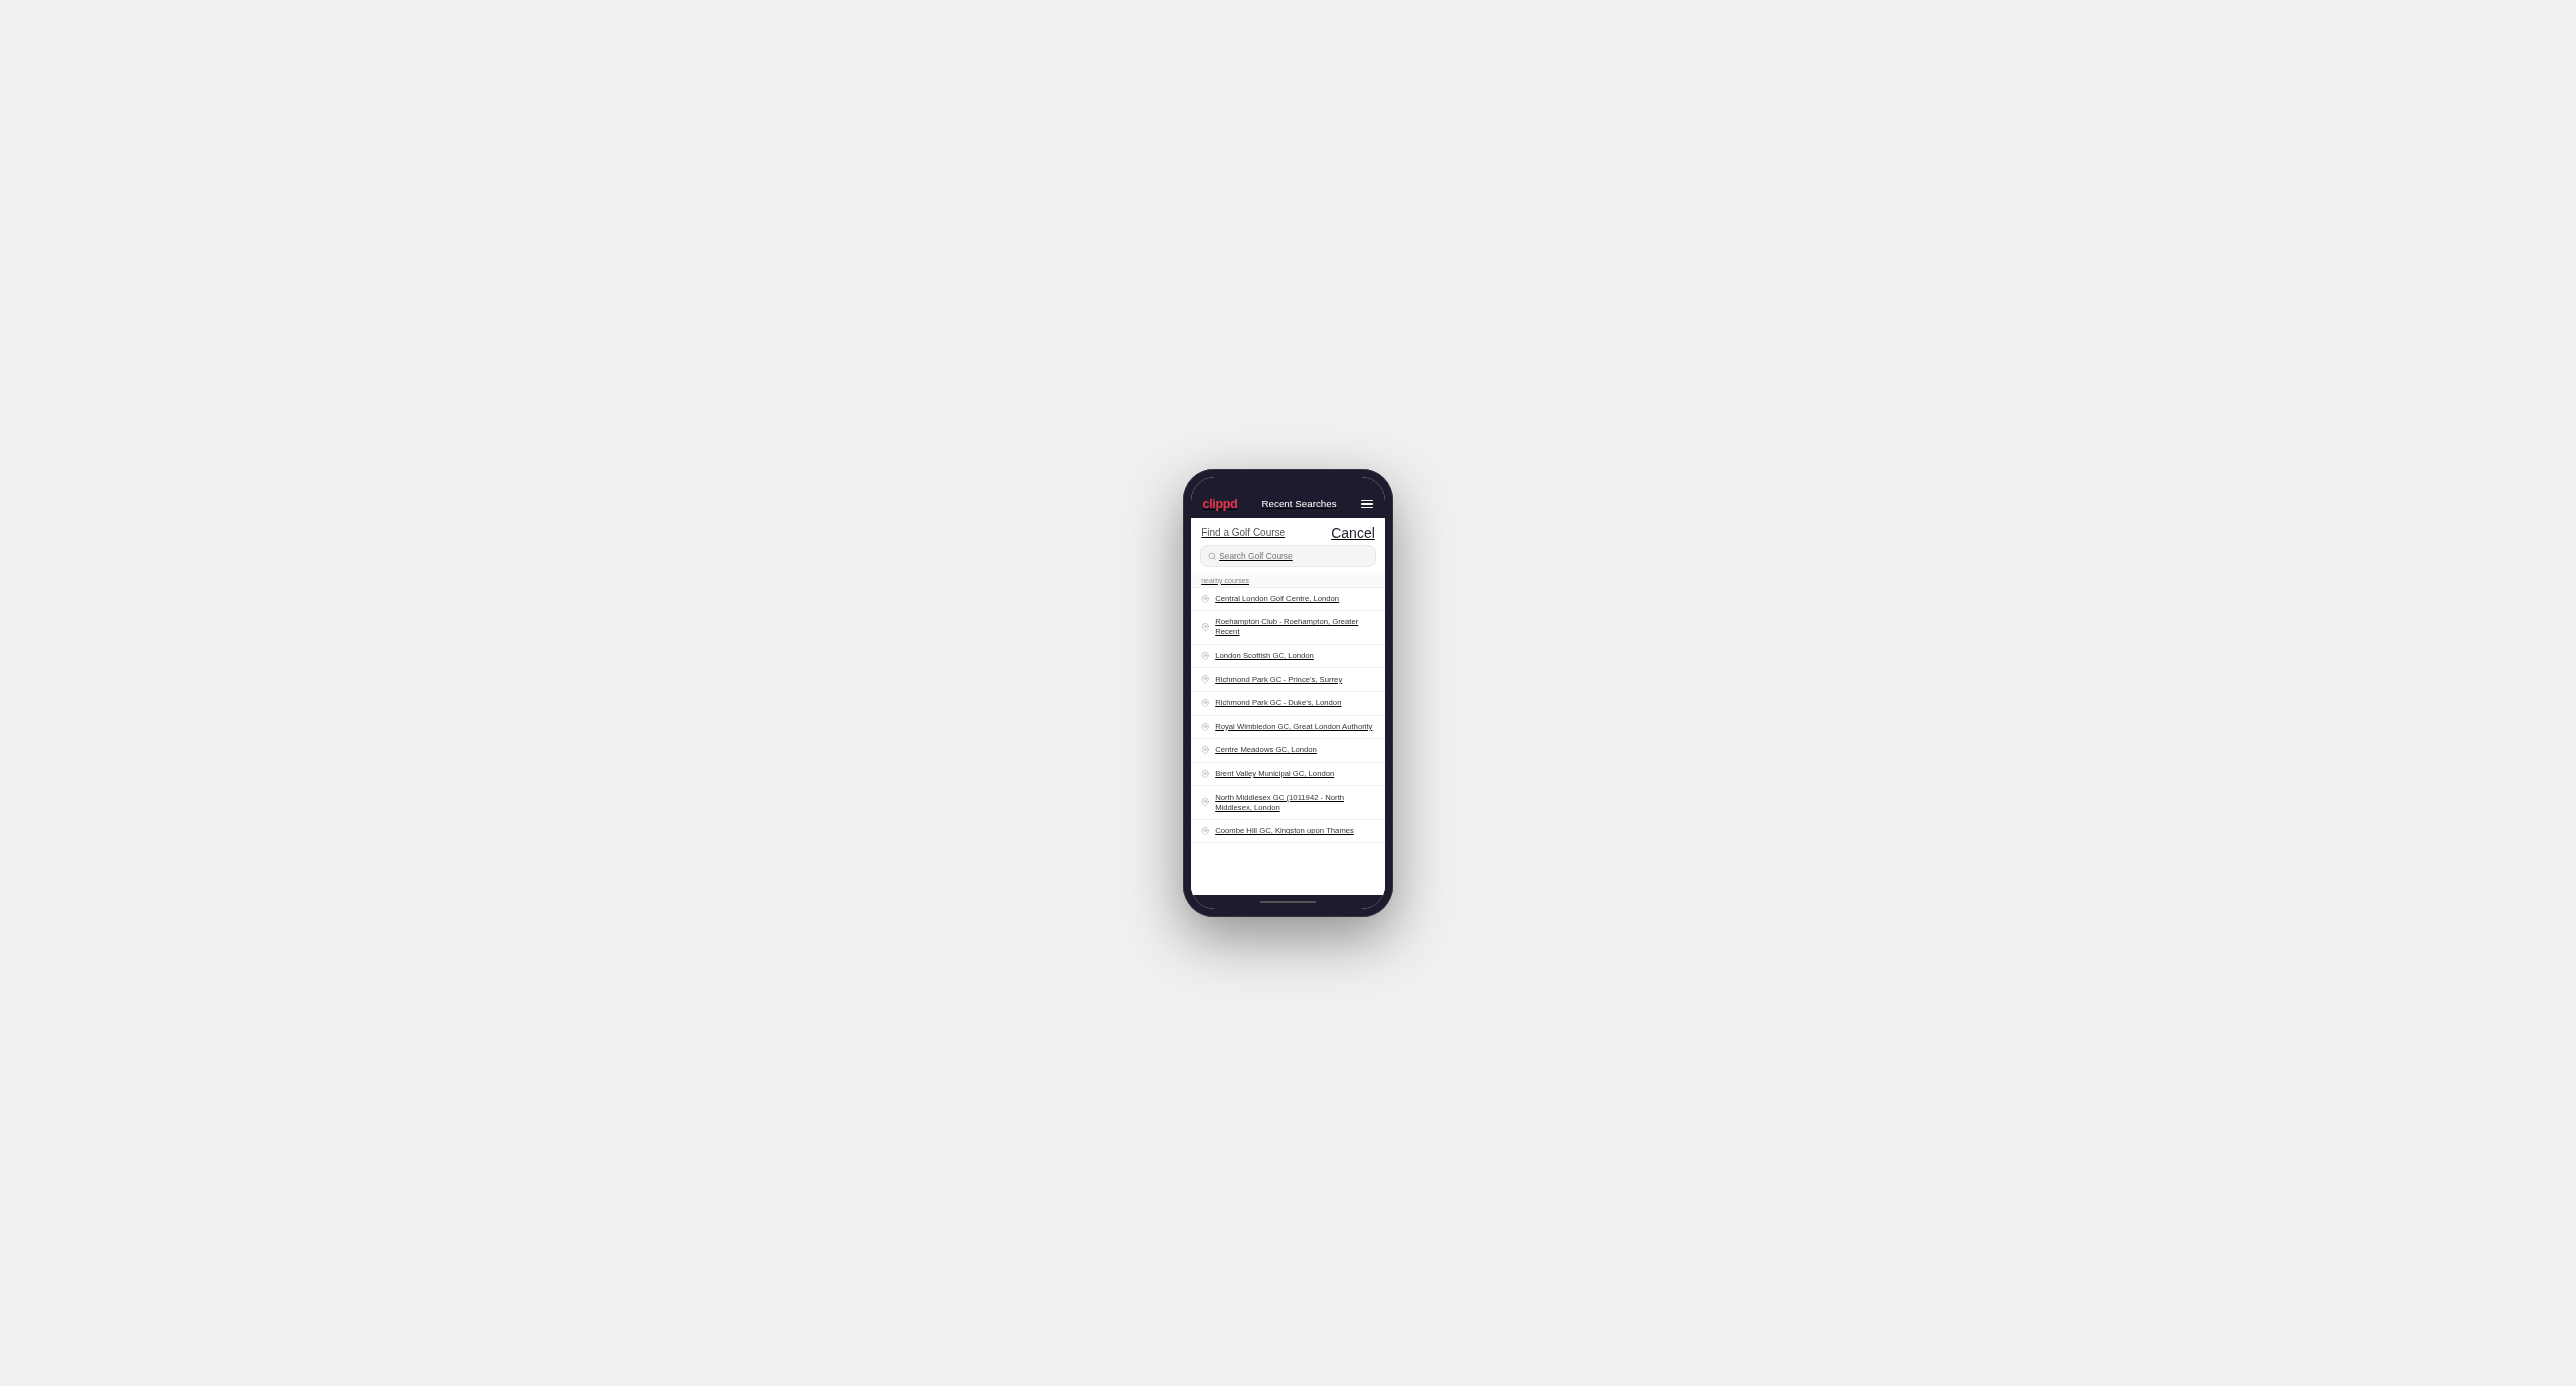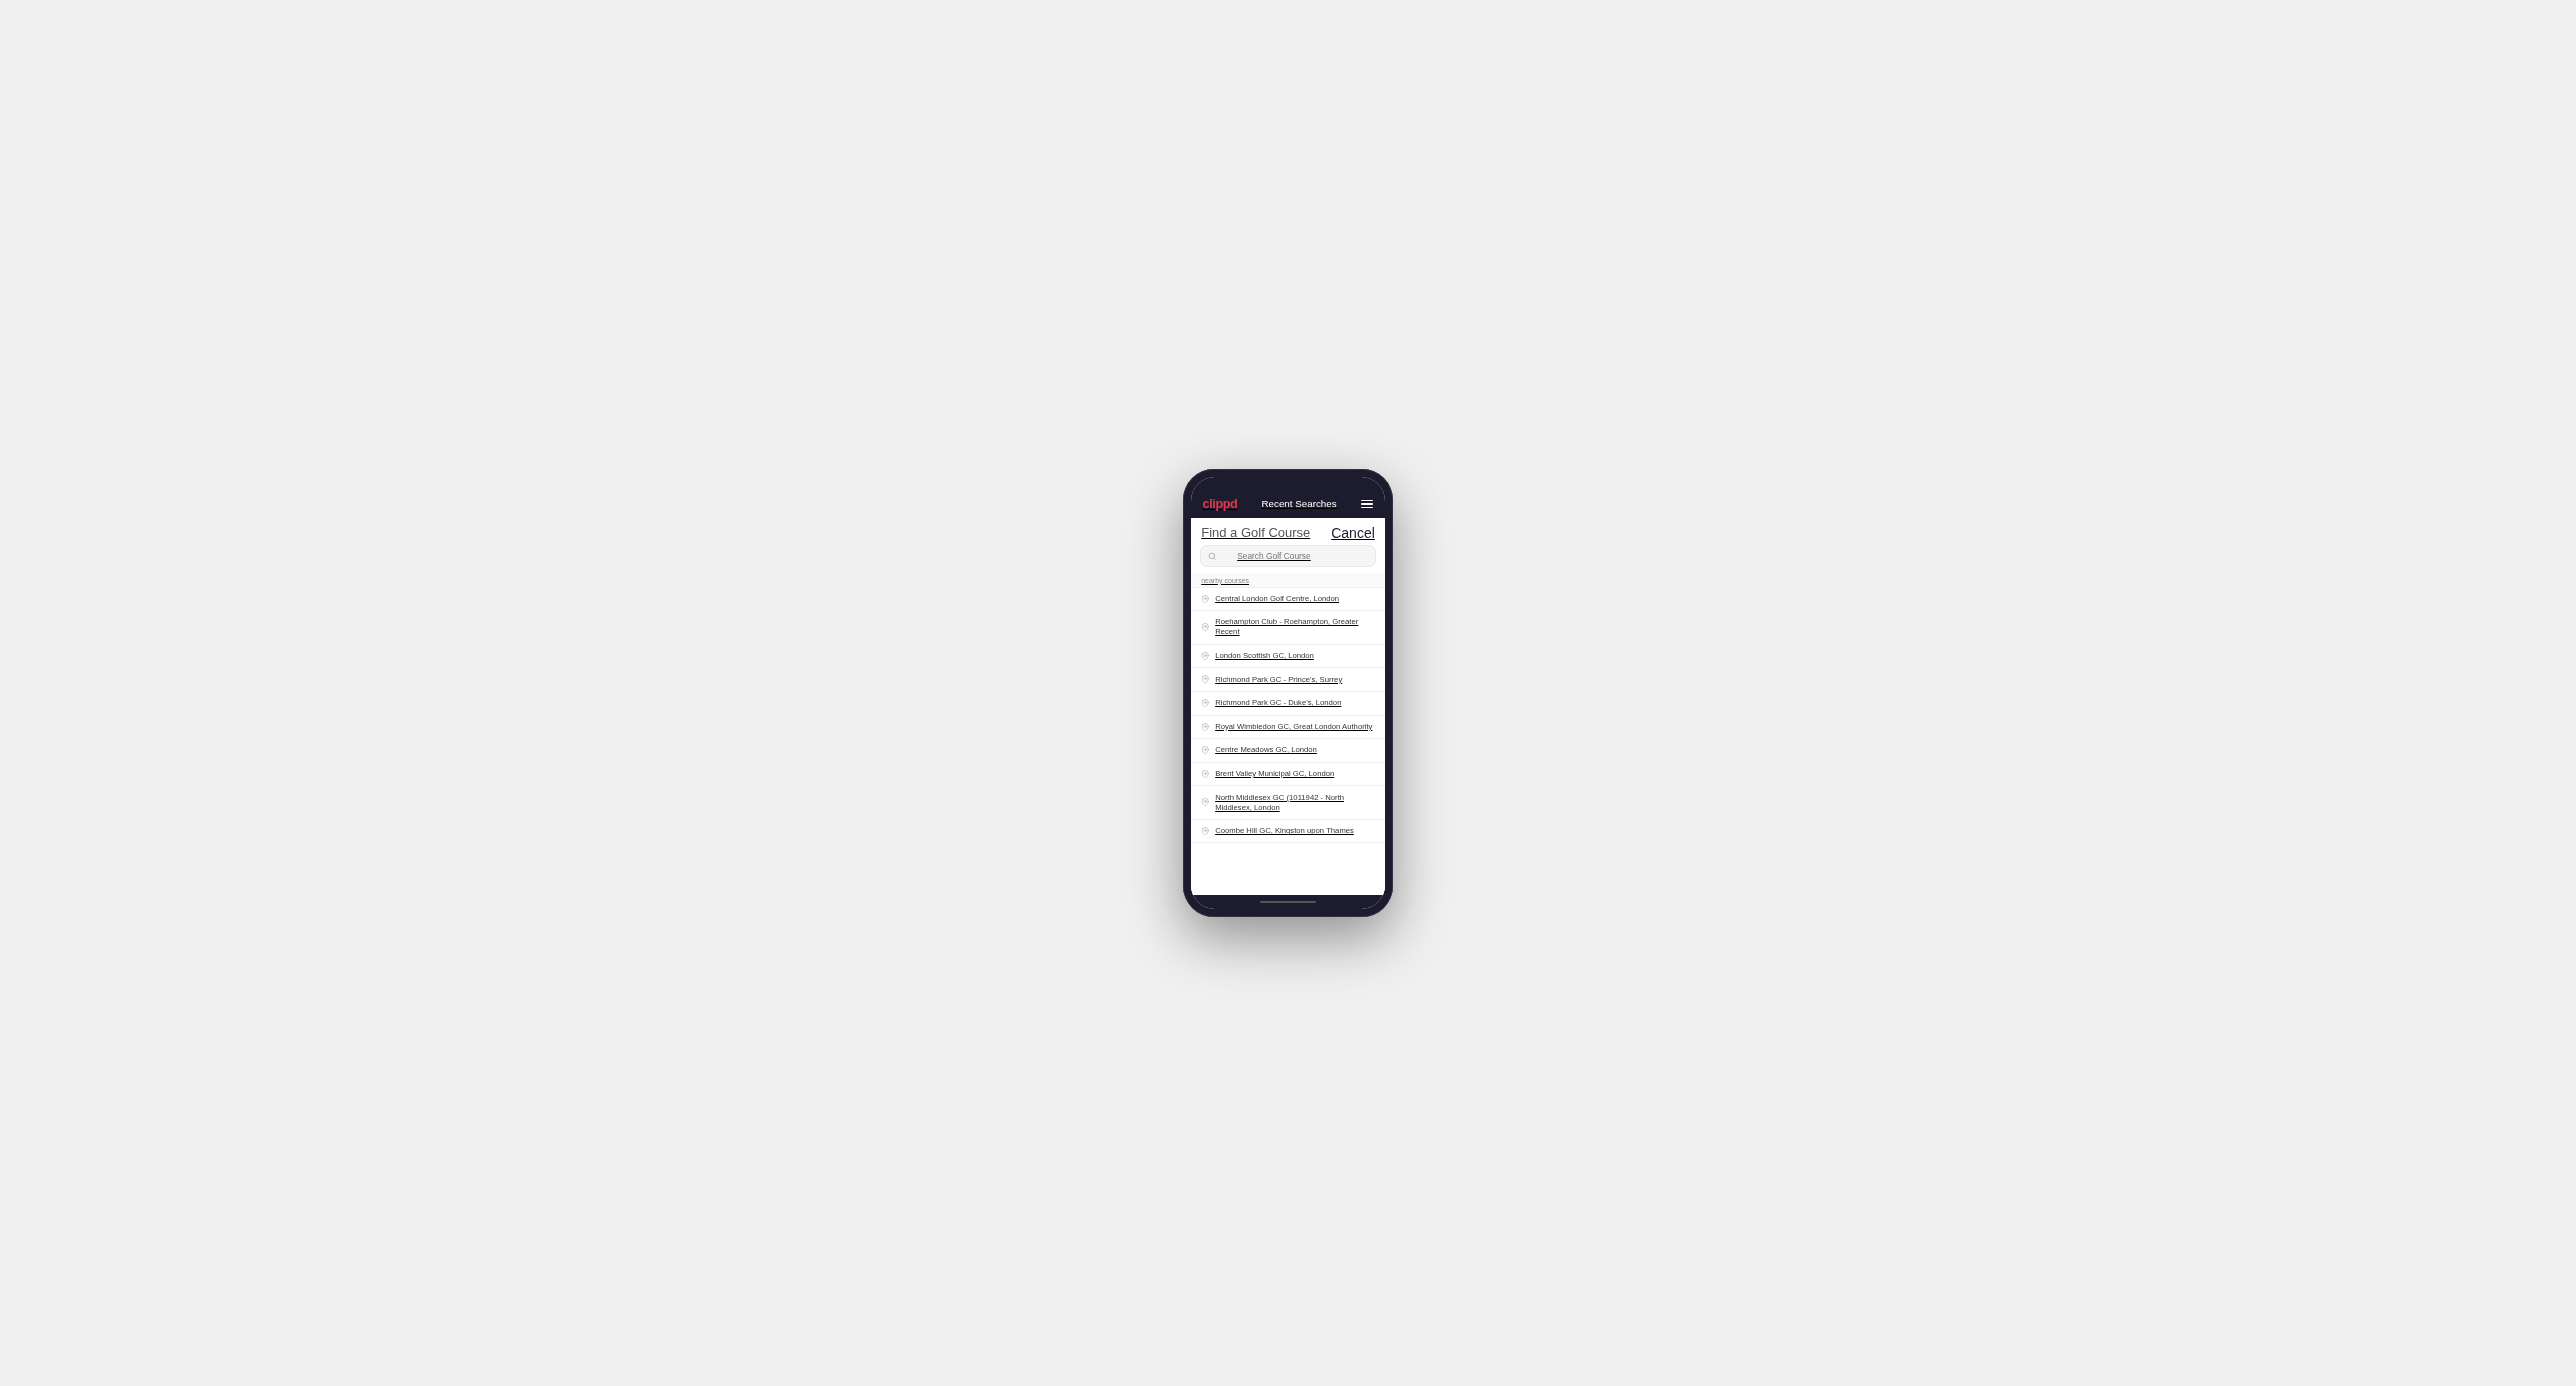--- a/index.html
+++ b/index.html
@@ -87,21 +87,21 @@
     .find-header {
       display: flex;
       align-items: center;
       justify-content: space-between;
       padding: 7px 9.8px 4.2px;
       background: #fff;
     }
 
     .find-label {
       color: #555;
-      font-size: 13px;
+      font-size: 10px;
     }
 
     .cancel-btn {
       color: #1c1c2e;
       font-size: 14px;
       font-weight: 500;
       cursor: pointer;
       background: none;
       border: none;
     }
@@ -111,21 +111,21 @@
       background: #fff;
     }
 
     .search-bar {
       display: flex;
       align-items: center;
       background: #f5f5f5;
       border: 0.7px solid #e8e8e8;
       border-radius: 7px;
       padding: 4.9px 7px;
-      gap: 21px;
+      gap: 3px;
     }
 
     .search-icon-svg {
       color: #aaa;
       flex-shrink: 0;
     }
 
     .search-input {
       border: none;
       background: transparent;

